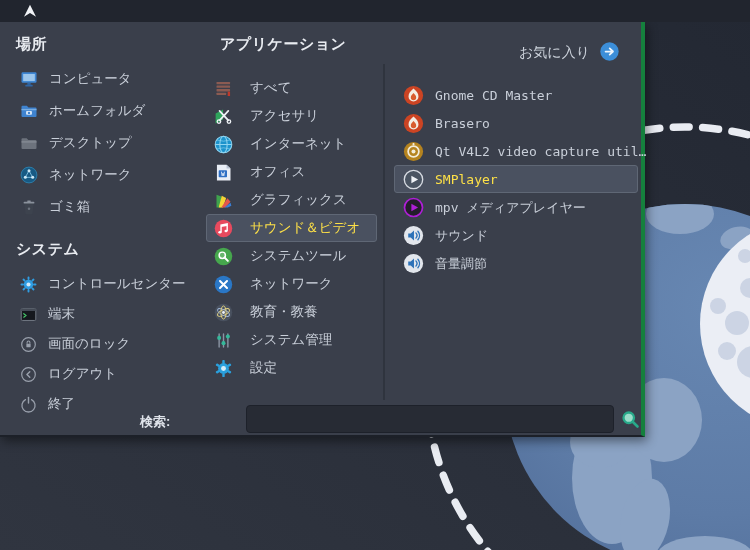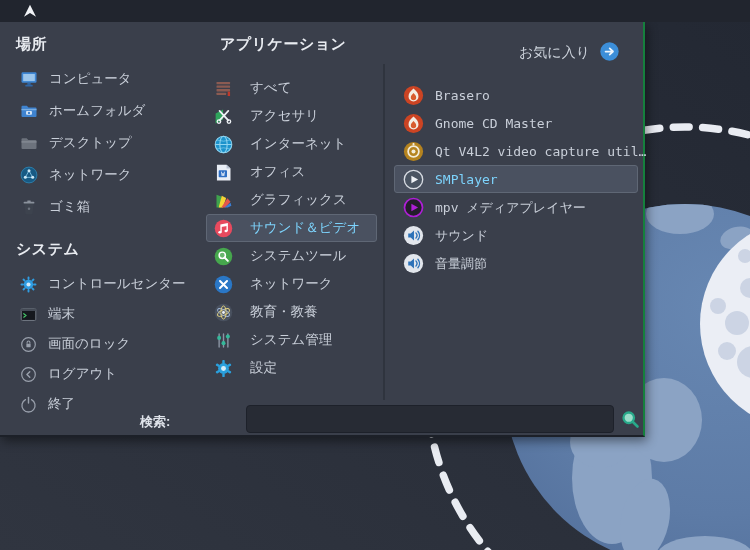--- a/index.html
+++ b/index.html
@@ -3,33 +3,33 @@
 <meta charset="utf-8">
 <style>
   html,body{margin:0;padding:0}
   body{width:750px;height:550px;position:relative;overflow:hidden;background:#262b35;
        font-family:"Liberation Sans","DejaVu Sans",sans-serif;-webkit-font-smoothing:antialiased}
   #wallpaper{position:absolute;left:0;top:0;width:750px;height:550px;z-index:0}
   .topbar{position:absolute;left:0;top:0;width:750px;height:22px;background:#21252e;z-index:6}
   .logo{position:absolute;left:20px;top:2px;width:20px;height:18px;cursor:pointer}
   .logo svg{width:100%;height:100%}
   .menu{position:absolute;left:0;top:22px;width:645px;height:415px;background:#3a3f4b;z-index:5;
-        border-bottom:2px solid #1c2028;border-right:2px solid #15803d;
+        border-bottom:2px solid #1c2028;border-right:4px solid #15803d;
         box-shadow:2px 4px 10px rgba(0,0,0,.45);box-sizing:border-box}
   h2.sec{position:absolute;margin:0;font-size:15px;font-weight:bold;color:#e9ecf1;letter-spacing:.5px}
   #places-header{left:16px;top:13px}
   #system-header{left:16px;top:218px}
   #applications-header{left:220px;top:13px}
   ul{list-style:none;margin:0;padding:0;position:absolute}
   li{display:flex;align-items:center;box-sizing:border-box;border:1px solid transparent;
      border-radius:3px;color:#c9cfd9;font-size:13.5px;white-space:nowrap;cursor:pointer}
   li .ic{display:flex;flex:none}
   li .ic svg{width:100%;height:100%}
   li .lb{line-height:1}
-  li.sel{background:#4a5160;border-color:#5f6775;color:#7dd3fc}
+  li.sel{background:#4a5160;border-color:#5f6775;color:#fde047}
   #places-list{left:14px;top:41px}
   #places-list li{height:32px;gap:10px;padding:0 4px;width:190px}
   #places-list .ic{width:20px;height:20px}
   #system-list{left:14px;top:247px}
   #system-list li{height:30px;gap:10px;padding:0 4px;width:190px}
   #system-list .ic{width:19px;height:19px}
   #categories-list{left:206px;top:52px}
   #categories-list li{height:28px;width:171px;gap:16px;padding:0 6px}
   #categories-list .ic{width:21px;height:21px}
   #apps-list{left:394px;top:59px}
@@ -372,31 +372,31 @@
 
   <ul id="apps-list">
       <li>
         <span class="ic">
           <svg viewBox="0 0 24 24">
             <circle cx="12" cy="12" r="10" fill="#cc4423"></circle>
             <path d="M12 4.8 c3.2 3 5.2 5 5.2 8.2 a5.2 5.2 0 0 1 -10.4 0 C6.8 9.8 8.8 7.8 12 4.8 z" fill="#f3ece2"></path>
             <path d="M12 9.5 c1.7 1.8 2.8 2.9 2.8 4.6 a2.8 2.8 0 0 1 -5.6 0 C9.2 12.4 10.3 11.3 12 9.5 z" fill="#d85c2e"></path>
           </svg>
         </span>
-        <span class="lb">Brasero</span>
+        <span class="lb">Gnome CD Master</span>
       </li>
       <li>
         <span class="ic">
           <svg viewBox="0 0 24 24">
             <circle cx="12" cy="12" r="10" fill="#cc4423"></circle>
             <path d="M12 4.8 c3.2 3 5.2 5 5.2 8.2 a5.2 5.2 0 0 1 -10.4 0 C6.8 9.8 8.8 7.8 12 4.8 z" fill="#f3ece2"></path>
             <path d="M12 9.5 c1.7 1.8 2.8 2.9 2.8 4.6 a2.8 2.8 0 0 1 -5.6 0 C9.2 12.4 10.3 11.3 12 9.5 z" fill="#d85c2e"></path>
           </svg>
         </span>
-        <span class="lb">Gnome CD Master</span>
+        <span class="lb">Brasero</span>
       </li>
       <li>
         <span class="ic">
           <svg viewBox="0 0 24 24">
             <circle cx="12" cy="12" r="10" fill="#b5831f"></circle>
             <circle cx="12" cy="12" r="5.6" fill="none" stroke="#f2ebd9" stroke-width="1.8"></circle>
             <circle cx="12" cy="12" r="2.1" fill="#f2ebd9"></circle>
             <rect x="10.9" y="3.2" width="2.2" height="2.2" rx="1" fill="#f2ebd9"></rect>
           </svg>
         </span>

